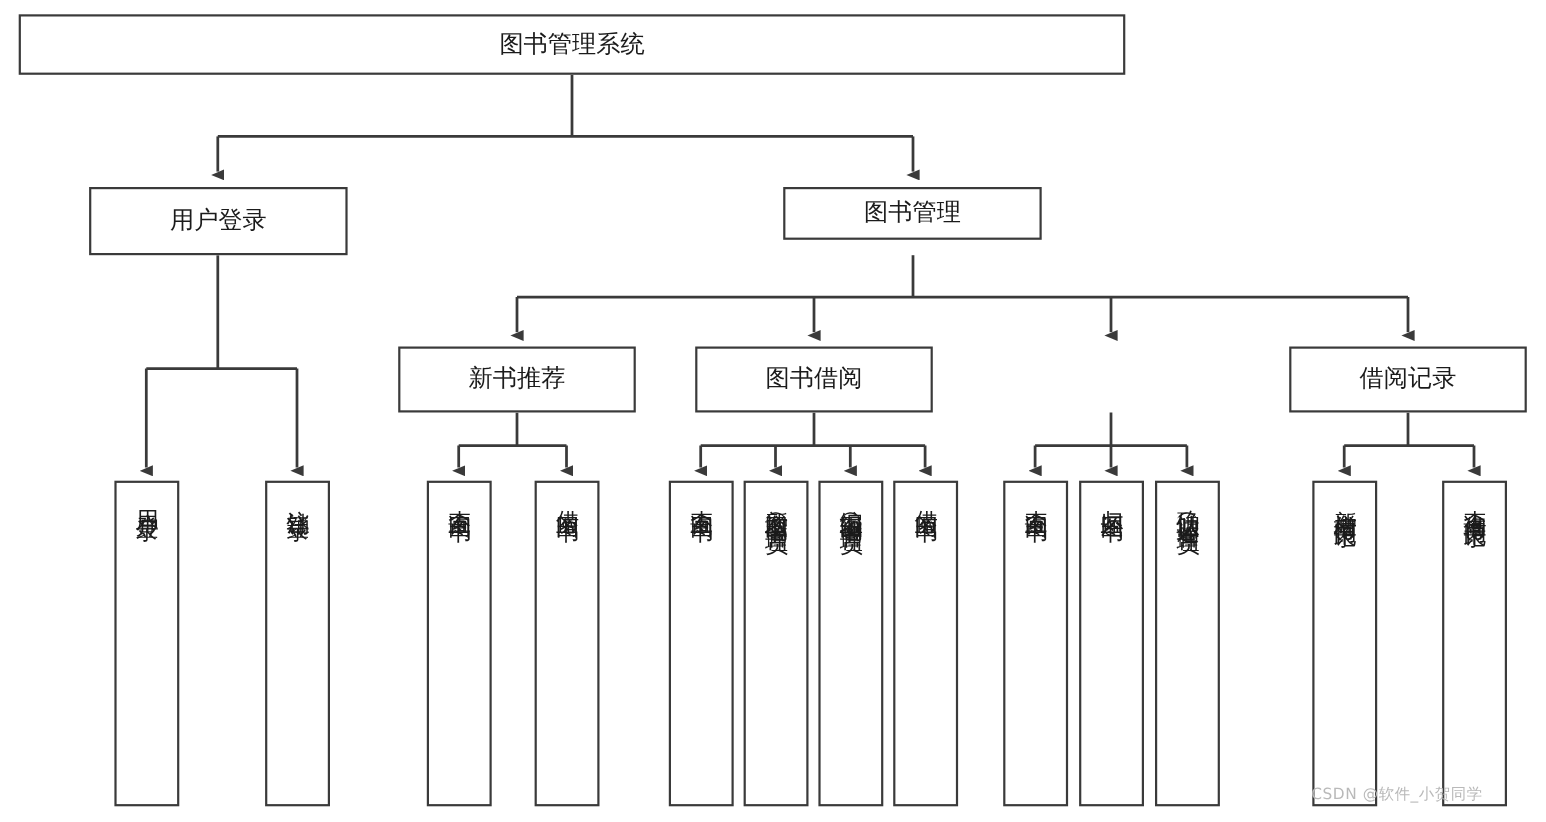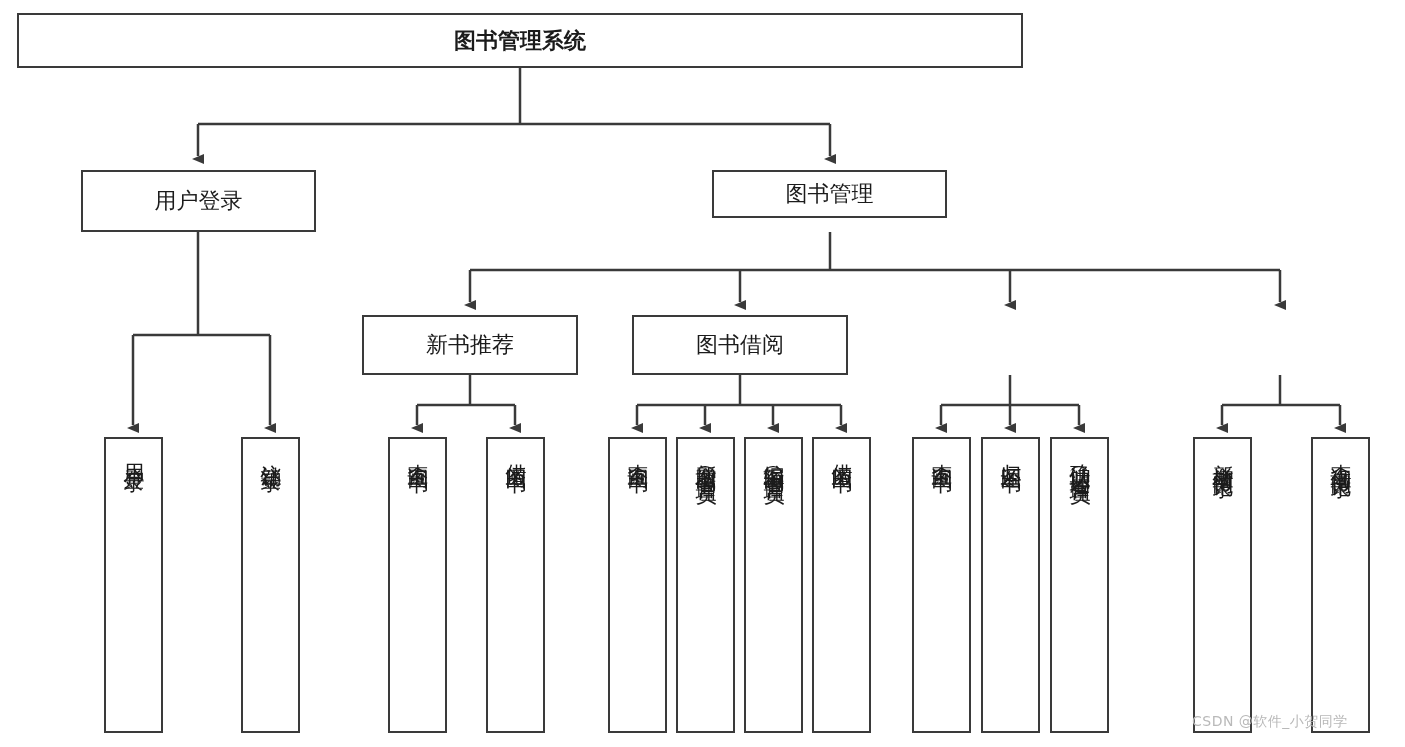--- a/index.html
+++ b/index.html
@@ -117,36 +117,39 @@
       <path d="M1010,405 L1010,425" marker-end="url(#arrow)"></path>
       <path d="M1079,405 L1079,425" marker-end="url(#arrow)"></path>
 
       <path d="M1280,375 L1280,405"></path>
       <path d="M1222,405 L1340,405"></path>
       <path d="M1222,405 L1222,425" marker-end="url(#arrow)"></path>
       <path d="M1340,405 L1340,425" marker-end="url(#arrow)"></path>
     </g>
   </svg>
 
-  <div class="node root h" style="left:17px; top:13px; width:1006px; height:55px;font-weight:bold;">
+  <div class="node root h" style="left:17px; top:13px; width:1006px; height:55px;">
     <span class="label">图书管理系统</span>
   </div>
 
   <div class="node h" style="left:81px; top:170px; width:235px; height:62px;">
     <span class="label">用户登录</span>
   </div>
   <div class="node h" style="left:712px; top:170px; width:235px; height:48px;">
     <span class="label">图书管理</span>
   </div>
 
   <div class="node h" style="left:362px; top:315px; width:216px; height:60px;">
     <span class="label">新书推荐</span>
   </div>
   <div class="node h" style="left:632px; top:315px; width:216px; height:60px;">
     <span class="label">图书借阅</span>
+  </div>
+  <div class="node h" style="left:1172px; top:315px; width:216px; height:60px;">
+    <span class="label">借阅记录</span>
   </div>
 
   <div class="node v" style="left:104px; top:437px; width:59px; height:296px;">
     <span class="label">用户登录</span>
   </div>
   <div class="node v" style="left:241px; top:437px; width:59px; height:296px;">
     <span class="label">注销登录</span>
   </div>
 
   <div class="node v" style="left:388px; top:437px; width:59px; height:296px;">

